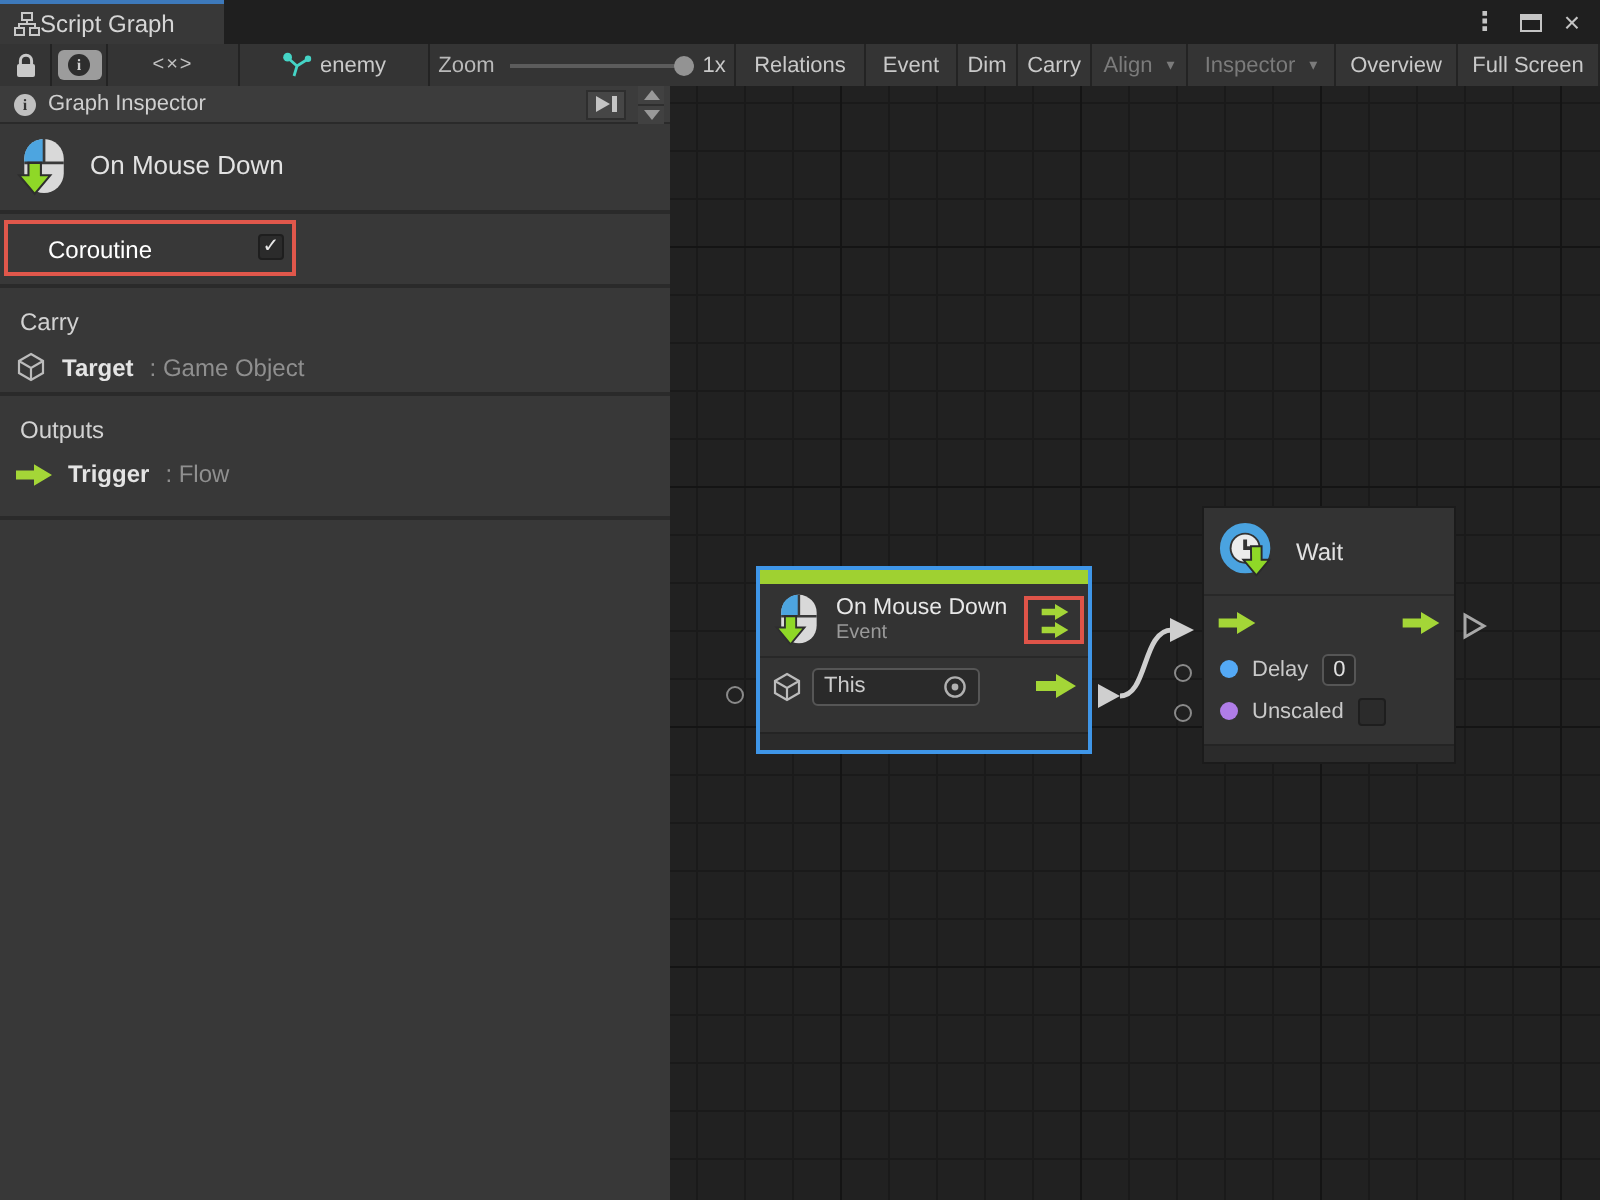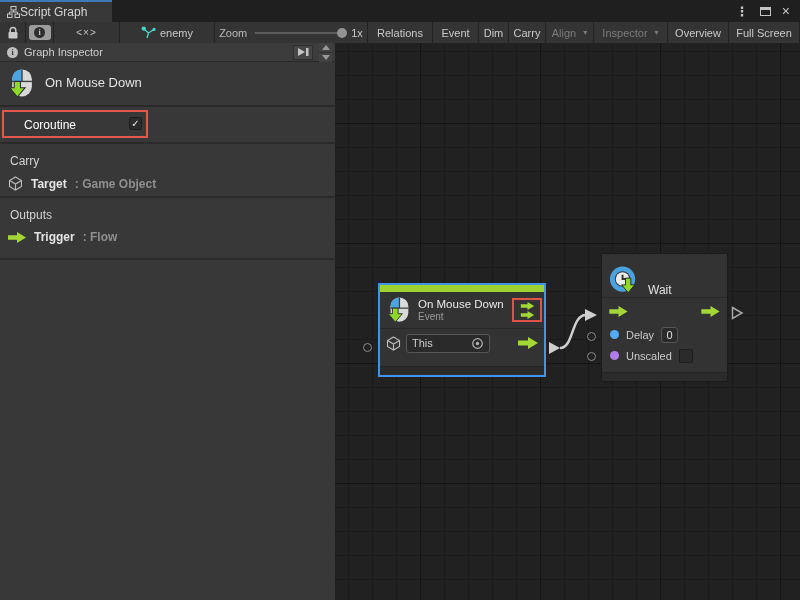--- a/index.html
+++ b/index.html
@@ -82,41 +82,41 @@
     color:#e8e8e8; font-size:10px; line-height:11px; text-align:center; }
   .insp-coroutine .checkbox { position:absolute; left:129px; top:10px; }
 
   .insp-section { position:relative; border-bottom:2px solid #2a2a2a; }
   .insp-section.inputs { height:54px; }
   .insp-section.outputs { height:62px;padding-left:36px; }
   .sect-head { position:absolute; left:10px; top:10px; font-size:12px; color:#d2d2d2; }
   .sect-row { position:absolute; left:8px; top:32px; display:flex; align-items:center; gap:8px;
     font-size:12px; }
   .sect-row .pname { font-weight:bold; color:#e4e4e4; }
-  .sect-row .ptype { color:#8f8f8f;font-weight:bold; }
+  .sect-row .ptype { color:#8f8f8f; }
 
   
   .node { position:absolute; background:#333333; display:flex; flex-direction:column; }
   .node-event { left:43px; top:240px; width:168px; height:94px; border:2px solid #3f96e8; }
   .greenbar { height:7px; background:#9fd131; flex:none; }
   .ev-header { position:relative; display:flex; align-items:center; gap:6px; padding:2px 6px;
     height:36px; flex:none; }
   .ev-title { font-size:11.5px; color:#e8e8e8; line-height:13px; }
   .ev-sub { font-size:10px; color:#9a9a9a; line-height:12px; }
   .badge { position:absolute; right:2px; top:6px; width:30px; height:24px; border:2px solid #df5449;
     display:flex; flex-direction:column; align-items:center; justify-content:center; gap:1px; }
   .ev-body { display:flex; align-items:center; gap:5px; padding:0 6px; height:29px;
     border-top:1px solid #282828; flex:none; }
   .thisfield { width:84px; height:19px; background:#2a2a2a; border:1px solid #565656; border-radius:3px;
     display:flex; align-items:center; padding:0 5px; font-size:11px; color:#cccccc; }
   .thisfield .spacer { flex:1; }
   .node-footer { margin-top:auto; height:9px; background:#2b2b2b; border-top:1px solid #242424; flex:none; }
 
   .node-wait { left:266px; top:210px; width:127px; height:129px; border:1px solid #1b1b1b; }
-  .wait-header { display:flex; align-items:flex-end; gap:8px; padding:0 7px; height:44px; flex:none;
+  .wait-header { display:flex; align-items:center; gap:8px; padding:0 7px; height:44px; flex:none;
     border-bottom:1px solid #282828; }
   .wait-title { font-size:12px; color:#e2e2e2; }
   .wait-flowrow { display:flex; align-items:center; justify-content:space-between; padding:0 7px;
     height:26px; flex:none; }
   .wait-row { display:flex; align-items:center; gap:7px; padding:0 8px; height:21px; flex:none;
     font-size:11px; color:#c9c9c9; }
   .dot { width:9px; height:9px; border-radius:50%; flex:none; }
   .dot.blue { background:#54a9f5; }
   .dot.purple { background:#b07de8; }
   .valfield { width:17px; height:16px; background:#2a2a2a; border:1px solid #565656; border-radius:3px;

